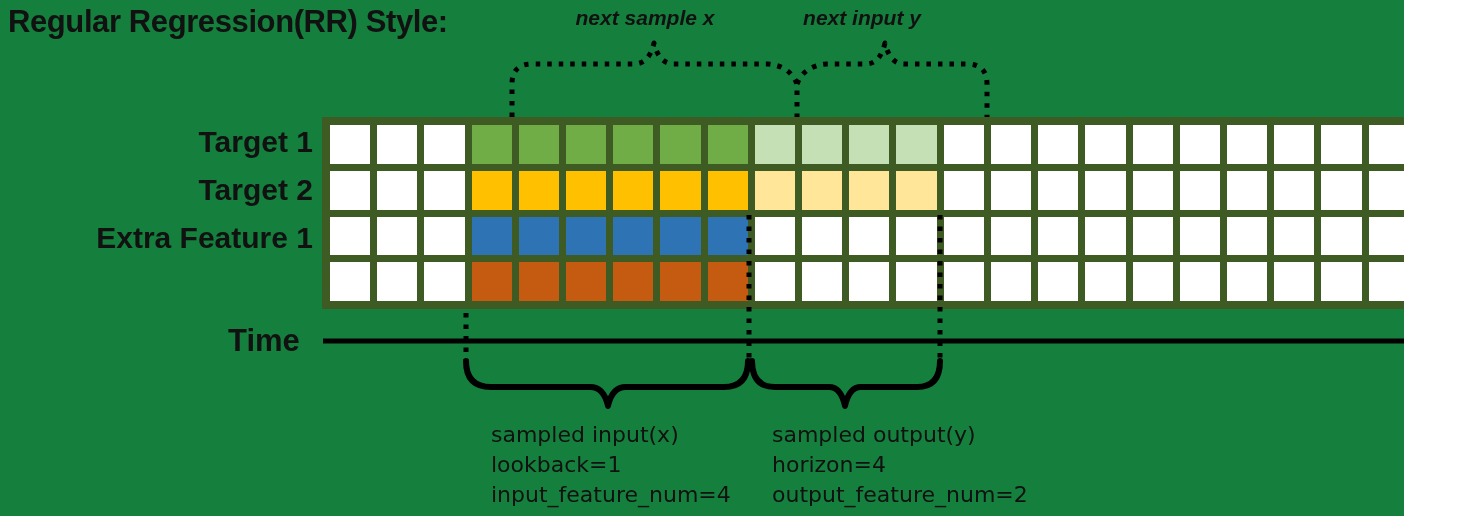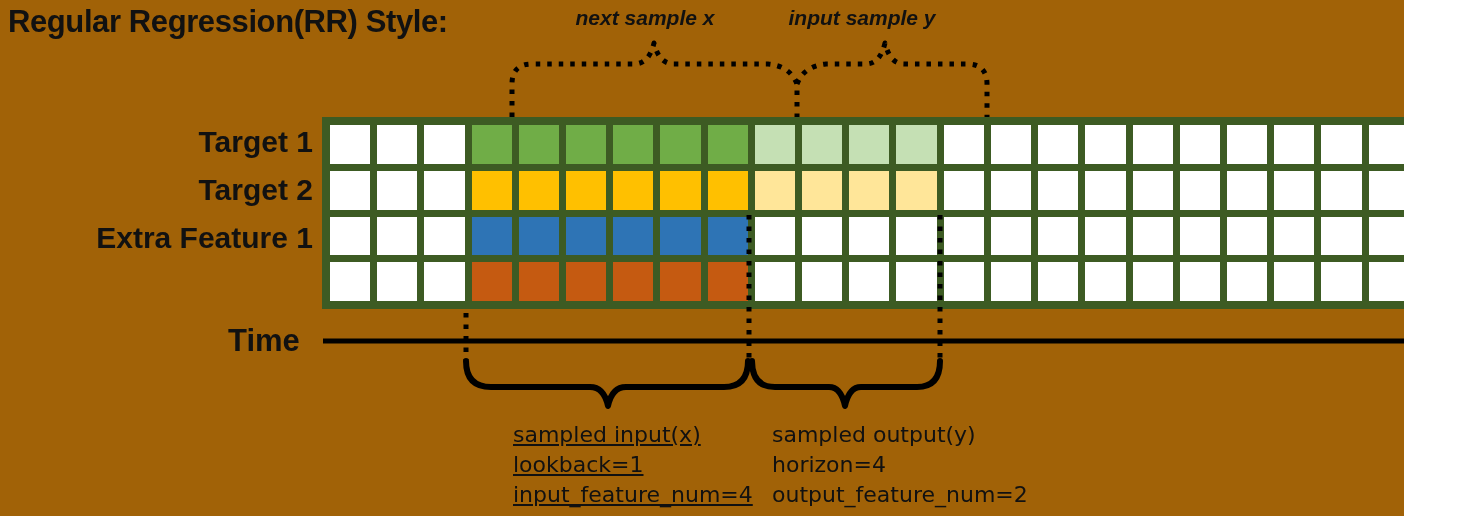--- a/index.html
+++ b/index.html
@@ -1,19 +1,19 @@
 <!DOCTYPE html>
 <html><head>
 <meta charset="utf-8">
 <style>
   html,body{margin:0;padding:0;background:#fff;}
   .canvas{
     position:relative;
     width:1404px;height:516px;
-    background:#a16207;
+    background:#15803d;
     font-family:"Liberation Sans",sans-serif;
     overflow:hidden;
   }
   .title{
     position:absolute;left:8px;top:4px;
     font-size:31px;font-weight:700;letter-spacing:-0.4px;color:#111;
     white-space:nowrap;
   }
   .row-label{
     position:absolute;left:0;width:313px;height:48px;
@@ -40,21 +40,21 @@
     position:absolute;left:228px;top:325px;
     font-size:31px;font-weight:700;line-height:32px;color:#111;
     white-space:nowrap;
   }
   .notes{
     position:absolute;top:420px;
     font-family:"DejaVu Sans",sans-serif;
     font-size:22px;font-weight:400;line-height:30px;color:#111;
     white-space:nowrap;
   }
-  .notes-input{left:513px;text-decoration:underline;}
+  .notes-input{left:491px;}
   .notes-output{left:772px;}
   svg.overlay{position:absolute;left:0;top:0;pointer-events:none;}
 </style>
 </head>
 <body>
 
 <div class="canvas">
 
   <div class="title">Regular Regression(RR) Style:</div>
 
@@ -173,21 +173,21 @@
 
     <line x1="323" y1="341" x2="1447" y2="341" stroke="#000" stroke-width="5"></line>
     <polygon points="1445,330 1445,352 1471,341" fill="#000"></polygon>
 
     <path d="M 466 361 Q 466 387 491 387 H 590 Q 604 387 608 406 Q 612 387 626 387 H 724 Q 748 387 748 361" fill="none" stroke="#000" stroke-width="6" stroke-linecap="round" stroke-linejoin="round"></path>
 
     <path d="M 752 361 Q 752 387 775 387 H 829 Q 841 387 845 406 Q 849 387 861 387 H 917 Q 940 387 940 361" fill="none" stroke="#000" stroke-width="6" stroke-linecap="round" stroke-linejoin="round"></path>
   </svg>
 
   <div class="annotation-label" style="left:645px">next sample x</div>
-  <div class="annotation-label" style="left:862px">input sample y</div>
+  <div class="annotation-label" style="left:862px">next input y</div>
 
   <div class="time-label">Time</div>
 
   <div class="notes notes-input">
     <div>sampled input(x)</div>
     <div>lookback=1</div>
     <div>input_feature_num=4</div>
   </div>
   <div class="notes notes-output">
     <div>sampled output(y)</div>

